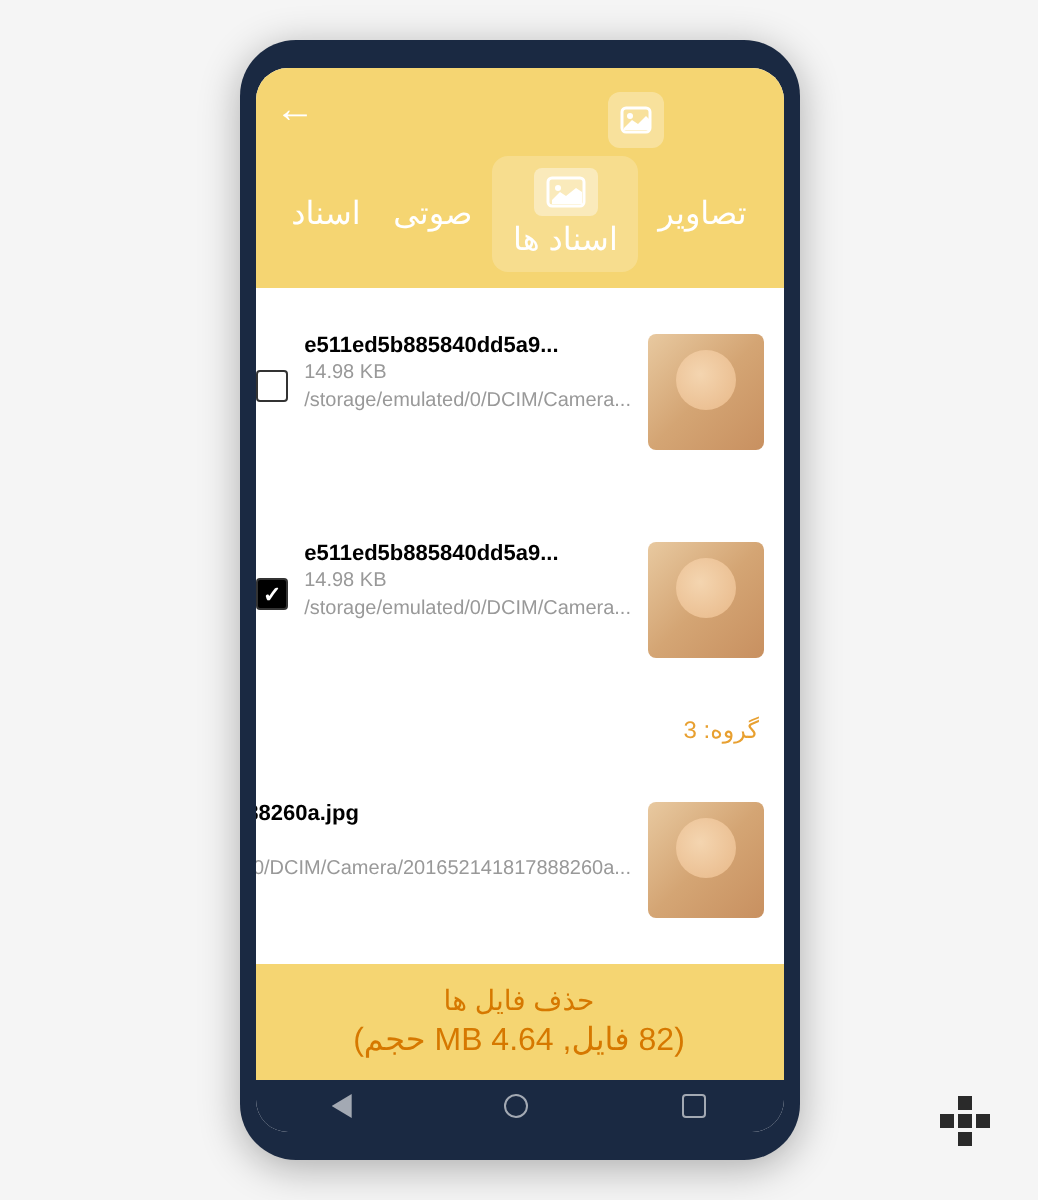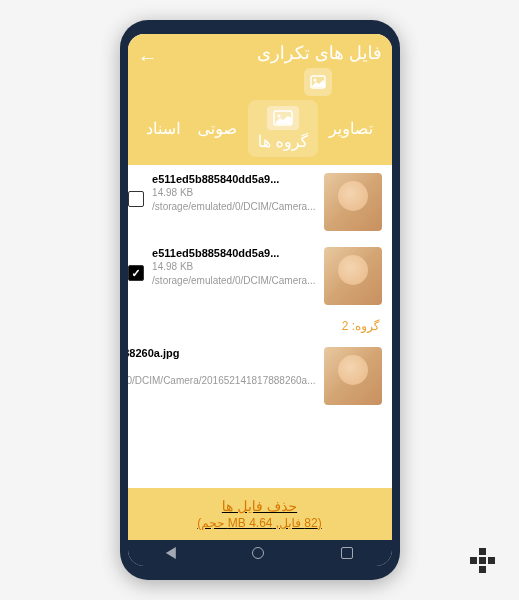--- a/index.html
+++ b/index.html
@@ -99,21 +99,21 @@
       background: rgba(255,255,255,0.4);
     }
     .content {
       flex: 1;
       overflow-y: auto;
       background: white;
     }
     .file-item {
       display: flex;
       align-items: flex-start;
-      padding: 8px 10px;
+      padding: 23px 10px;
       gap: 8px;
       direction: rtl;
     }
     .thumbnail {
       width: 58px;
       height: 58px;
       border-radius: 4px;
       flex-shrink: 0;
       background: linear-gradient(135deg, #e8c9a0 0%, #d4a574 50%, #c89060 100%);
       position: relative;
@@ -178,31 +178,30 @@
       color: #e8a030;
       font-size: 12px;
       padding: 6px 12px;
       text-align: right;
       direction: rtl;
     }
     .footer {
       background: #f5d572;
       padding: 10px;
       text-align: center;
-      text-decoration: underline;
     }
     .footer-title {
       color: #d67800;
       font-size: 14px;
       font-weight: 500;
       direction: rtl;
     }
     .footer-subtitle {
       color: #d67800;
-      font-size: 12px;
+      font-size: 16px;
       direction: rtl;
       margin-top: 2px;
     }
     .nav-bar {
       background: #1a2942;
       height: 26px;
       display: flex;
       justify-content: space-around;
       align-items: center;
     }
@@ -224,43 +223,40 @@
     .logo-corner svg { width: 100%; height: 100%; }
   </style>
 </head>
 <body>
 
 <div class="phone-frame">
   <div class="phone-screen">
 
     <div class="header">
       <div class="back-arrow">←</div>
-      <div class="header-top">
-        <div class="header-title">فایل های تکراری</div>
-      </div>
       <div class="mini-icon">
         <svg width="16" height="14" viewBox="0 0 16 14">
             <rect x="1" y="1" width="14" height="12" rx="2" fill="none" stroke="white" stroke-width="1.5"></rect>
             <circle cx="5" cy="5" r="1.5" fill="white"></circle>
             <path d="M2 11 L6 7 L9 9 L13 5 L15 7 V12 H2 Z" fill="white"></path>
           </svg>
       </div>
       <div class="tabs">
         <div class="tab">
           <span>تصاویر</span>
         </div>
         <div class="tab active">
           <div class="tab-icon">
             <svg width="20" height="16" viewBox="0 0 20 16">
                 <rect x="1" y="1" width="18" height="14" rx="2" fill="none" stroke="white" stroke-width="1.5"></rect>
                 <circle cx="6" cy="6" r="1.5" fill="white"></circle>
                 <path d="M3 12 L7 8 L10 10 L15 6 L18 8 V14 H3 Z" fill="white"></path>
               </svg>
           </div>
-          <span>گروه ها</span>
+          <span>اسناد ها</span>
         </div>
         <div class="tab">
           <span>صوتی</span>
         </div>
         <div class="tab">
           <span>اسناد</span>
         </div>
       </div>
     </div>
 
@@ -278,21 +274,21 @@
       <div class="file-item">
         <div class="thumbnail"></div>
         <div class="file-info">
           <div class="file-name">e511ed5b885840dd5a9...</div>
           <div class="file-size">14.98 KB</div>
           <div class="file-path">/storage/emulated/0/DCIM/Camera...</div>
         </div>
         <div class="checkbox checked"></div>
       </div>
 
-      <div class="group-label">گروه: 2</div>
+      <div class="group-label">گروه: 3</div>
 
       <div class="file-item">
         <div class="thumbnail"></div>
         <div class="file-info">
           <div class="file-name">20165214181788826­0a.jpg</div>
           <div class="file-size">184.99 KB</div>
           <div class="file-path">/storage/emulated/0/DCIM/Camera/201652141817888260a...</div>
         </div>
 
       </div>

